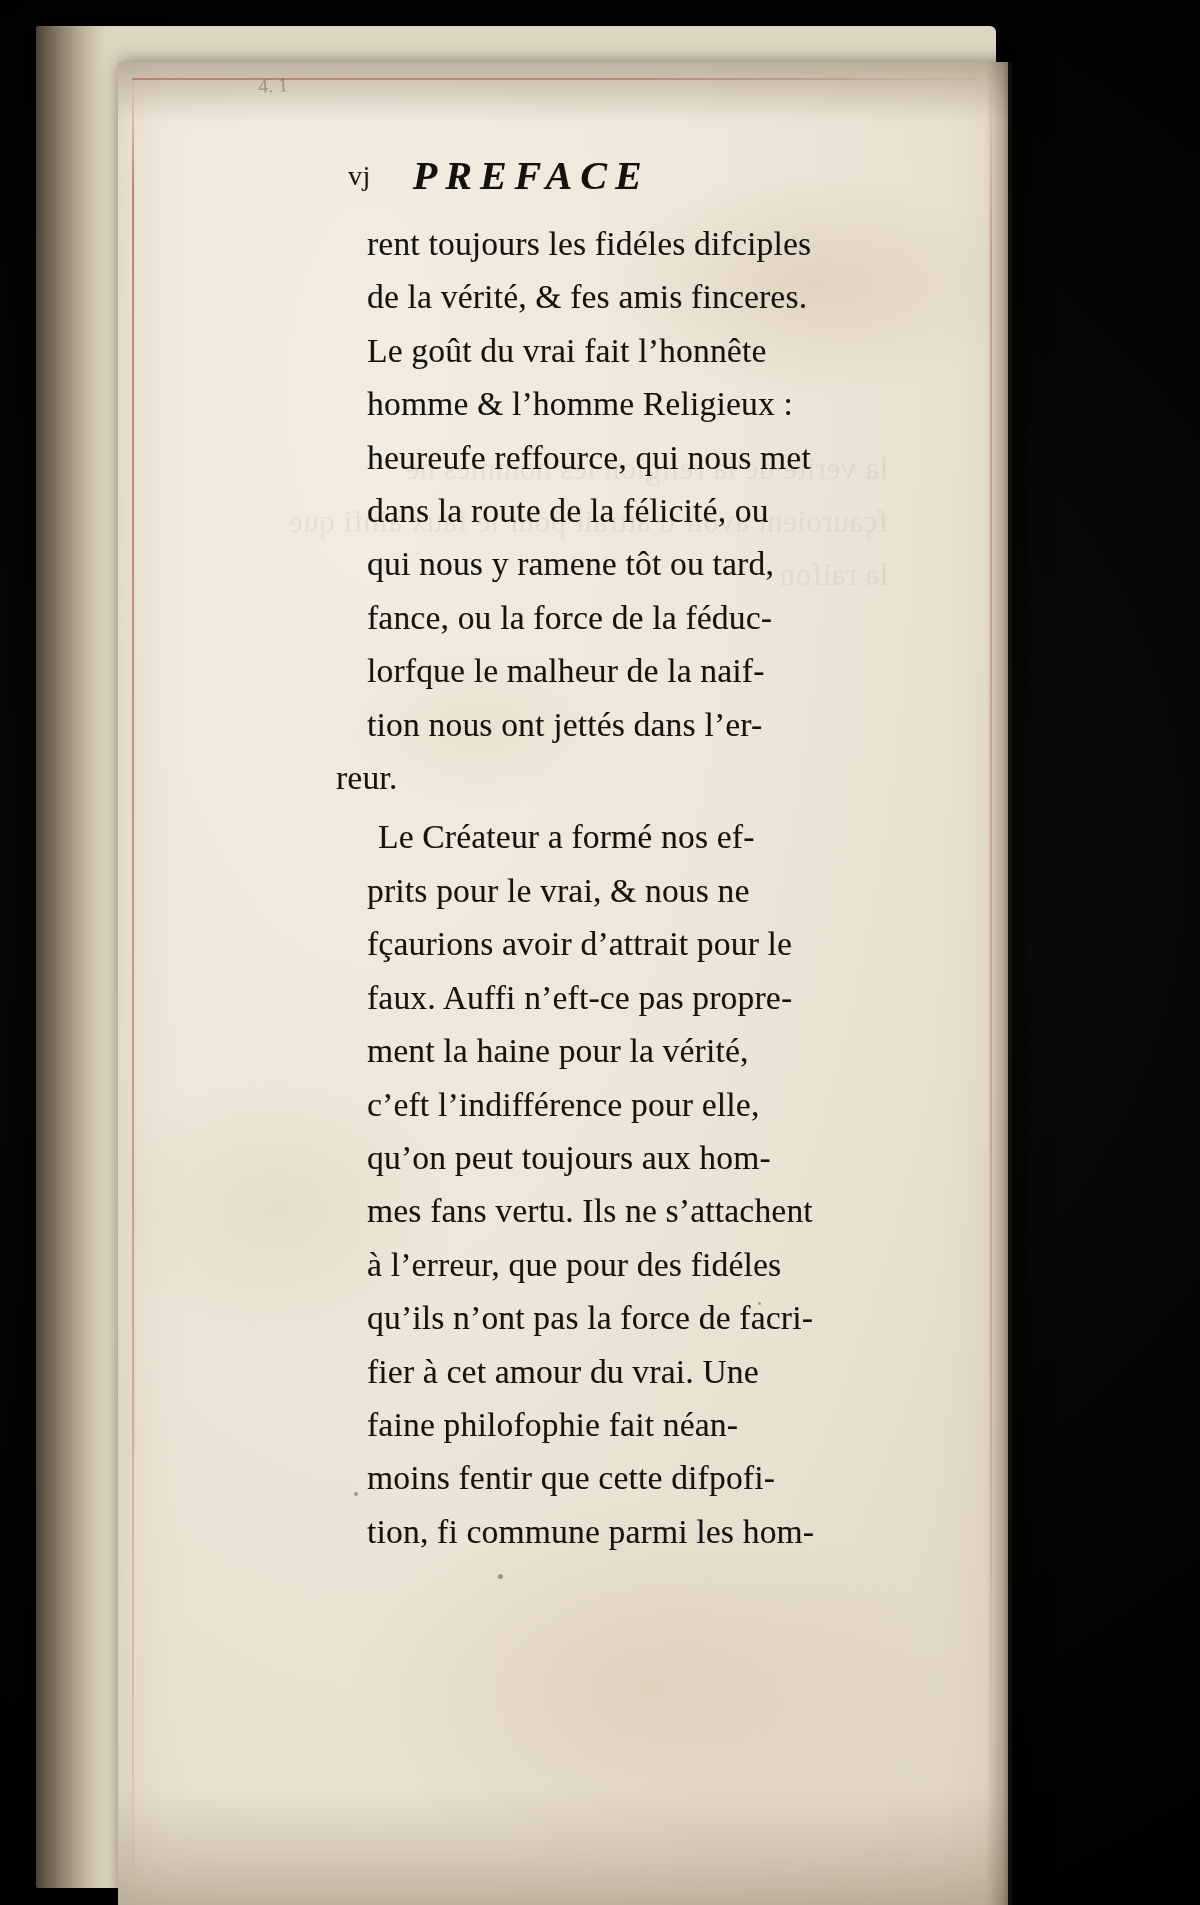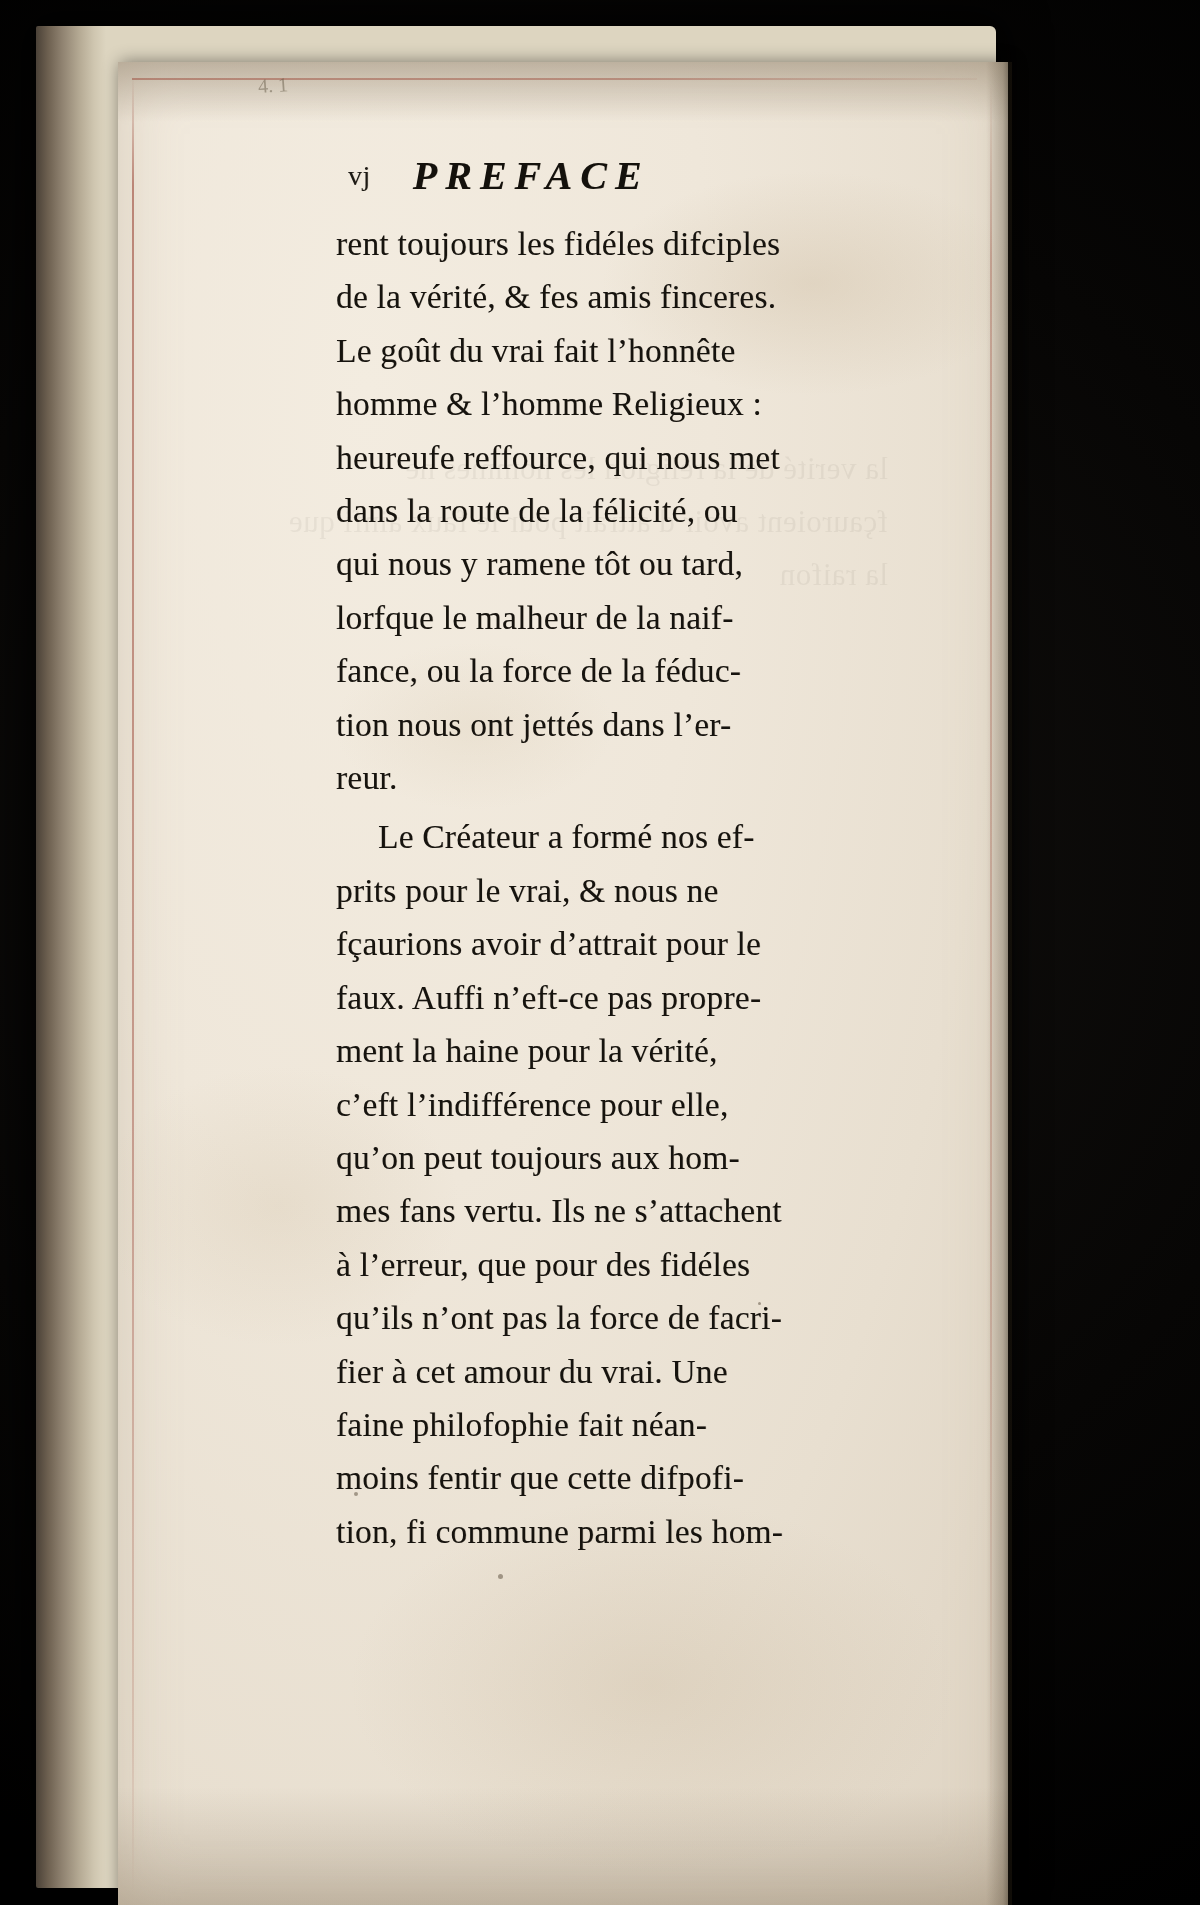--- a/index.html
+++ b/index.html
@@ -170,20 +170,21 @@
   }
   .para .ln {
     display: block;
     white-space: nowrap;
   }
   
   .para .ln > span.j {
     display: inline-block;
     width: 100%;
     text-align: justify;
+    margin-left: 31px;
   }
   .para .ln > span.j:after {
     content: "";
     display: inline-block;
     width: 100%;
   }
   .indent { display: inline-block; width: 42px; }
 
   
   .para, .running-title, .folio {
@@ -259,22 +260,22 @@
         </div>
 
         <p class="para first">
           <span class="ln"><span class="j">rent toujours les fidéles difciples</span></span>
           <span class="ln"><span class="j">de la vérité, &amp; fes amis finceres.</span></span>
           <span class="ln"><span class="j">Le goût du vrai fait l’honnête</span></span>
           <span class="ln"><span class="j">homme &amp; l’homme Religieux :</span></span>
           <span class="ln"><span class="j">heureufe reffource, qui nous met</span></span>
           <span class="ln"><span class="j">dans la route de la félicité, ou</span></span>
           <span class="ln"><span class="j">qui nous y ramene tôt ou tard,</span></span>
+          <span class="ln"><span class="j">fance, ou la force de la féduc-</span></span>
           <span class="ln"><span class="j">lorfque le malheur de la naif-</span></span>
-          <span class="ln"><span class="j">fance, ou la force de la féduc-</span></span>
           <span class="ln"><span class="j">tion nous ont jettés dans l’er-</span></span>
           <span class="ln"><span>reur.</span></span>
         </p>
 
         <p class="para second">
           <span class="ln"><span class="indent"></span><span>Le Créateur a formé nos ef-</span></span>
           <span class="ln"><span class="j">prits pour le vrai, &amp; nous ne</span></span>
           <span class="ln"><span class="j">fçaurions avoir d’attrait pour le</span></span>
           <span class="ln"><span class="j">faux. Auffi n’eft-ce pas propre-</span></span>
           <span class="ln"><span class="j">ment la haine pour la vérité,</span></span>

